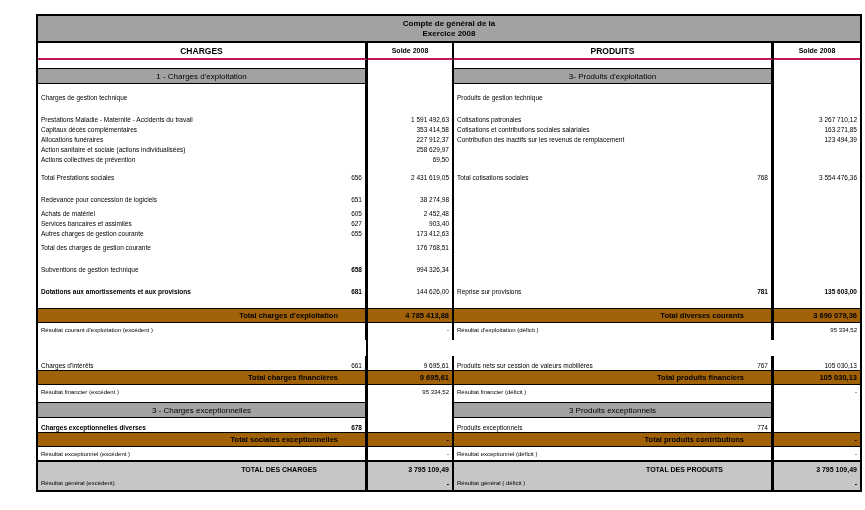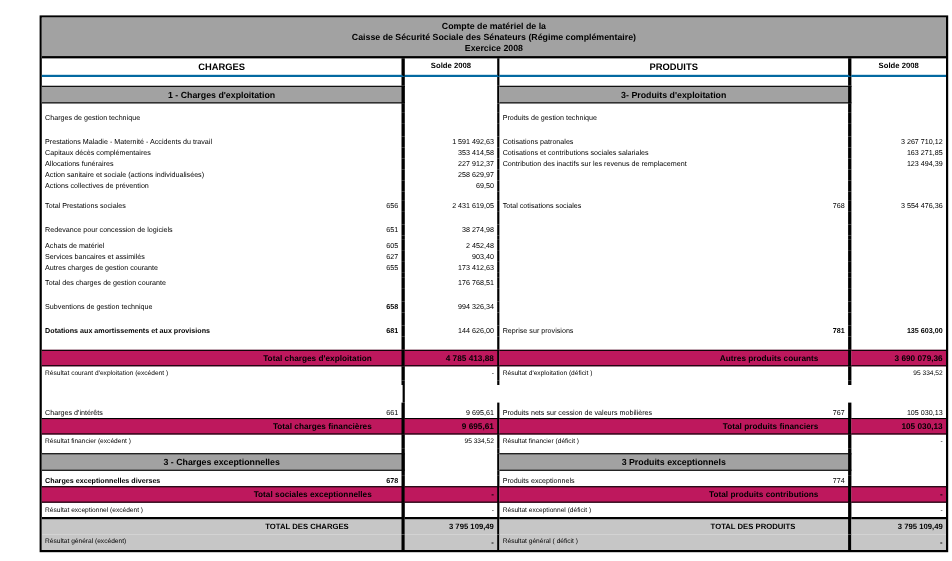--- a/index.html
+++ b/index.html
@@ -9,61 +9,60 @@
   
   .titleband{background:#a2a2a2;border-bottom:2px solid #000;text-align:center;padding:3px 0 2px 0;}
   .titleband div{font-size:8px;font-weight:bold;line-height:10px;}
   
   .grid{display:grid;grid-template-columns:330px 86px 320px 86px;}
   .c{box-sizing:border-box;min-width:0;overflow:hidden;}
   .c1{border-right:3px solid #000;}
   .c2{border-right:2px solid #000;}
   .c3{border-right:3px solid #000;}
   
-  .headrow .c{border-bottom:2px solid #0369a1;text-align:center;font-weight:bold;
+  .headrow .c{border-bottom:2px solid #be185d;text-align:center;font-weight:bold;
               display:flex;align-items:center;justify-content:center;height:17px;}
   .headrow .main{font-size:8.5px;}
   .headrow .solde{font-size:7px;}
   
   .lblcell{display:flex;align-items:center;justify-content:space-between;padding-left:3px;}
   .valcell{display:flex;align-items:center;justify-content:flex-end;padding-right:3px;}
   .lbl,.code,.val{font-size:6.5px;white-space:nowrap;}
   .code{padding-right:3px;}
   .b{font-weight:bold;}
   
   .t-spacer-xs{height:4px;} .t-spacer-sm{height:8px;} .t-spacer-md{height:12px;}
   .t-normal{height:10px;}
   .t-section{height:16px;}
   .t-section .c1,.t-section .c3{background:#a2a2a2;border-top:1px solid #000;border-bottom:1px solid #000;
        justify-content:center;}
-  .t-section .lbl{font-size:8px;font-weight:bold;text-align:center;}
+  .t-section .lbl{font-size:8px;font-weight:normal;text-align:center;}
   .t-total{height:15px;}
-  .t-total .c{background:#be185d;border-top:1px solid #000;border-bottom:1px solid #000;}
+  .t-total .c{background:#a16207;border-top:1px solid #000;border-bottom:1px solid #000;}
   .t-total .lblcell{justify-content:flex-end;padding-right:24px;}
   .t-total .lbl,.t-total .val{font-size:7.5px;font-weight:bold;}
   .t-result{height:13px;}
   .t-result .lbl,.t-result .val{font-size:6px;}
   .t-grand-top{height:16px;}
   .t-grand-top .c{background:#c6c6c6;border-top:2px solid #000;}
   .t-grand-top .lblcell{justify-content:flex-end;padding-right:45px;}
   .t-grand-top .lbl{font-size:7px;font-weight:bold;}
   .t-grand-top .val{font-size:7px;font-weight:bold;}
   .t-grand-bottom{height:14px;}
   .t-grand-bottom .c{background:#c6c6c6;}
   .t-grand-bottom .lbl{font-size:6px;}
   .t-grand-bottom .val{font-size:7px;font-weight:bold;}
 </style>
 </head>
 <body>
 
 <div class="sheet">
 
   <div class="titleband">
-    <div>Compte de matériel de la</div>
-    <div>Caisse de Sécurité Sociale des Sénateurs (Régime complémentaire)</div>
+    <div>Compte de général de la</div>
     <div>Exercice 2008</div>
   </div>
 
   <div class="grid headrow">
     <div class="c c1 main">CHARGES</div>
     <div class="c c2 solde">Solde 2008</div>
     <div class="c c3 main">PRODUITS</div>
     <div class="c solde">Solde 2008</div>
   </div>
 
@@ -470,21 +469,21 @@
   </div>
       <div class="grid row t-total">
     <div class="c c1 lblcell">
       <span class="lbl">Total charges d'exploitation</span>
       <span class="code"></span>
     </div>
     <div class="c c2 valcell">
       <span class="val">4 785 413,88</span>
     </div>
     <div class="c c3 lblcell">
-      <span class="lbl">Autres produits courants</span>
+      <span class="lbl">Total diverses courants</span>
       <span class="code"></span>
     </div>
     <div class="c valcell">
       <span class="val">3 690 079,36</span>
     </div>
   </div>
       <div class="grid row t-result">
     <div class="c c1 lblcell">
       <span class="lbl">Résultat courant d'exploitation (excédent )</span>
       <span class="code"></span>

